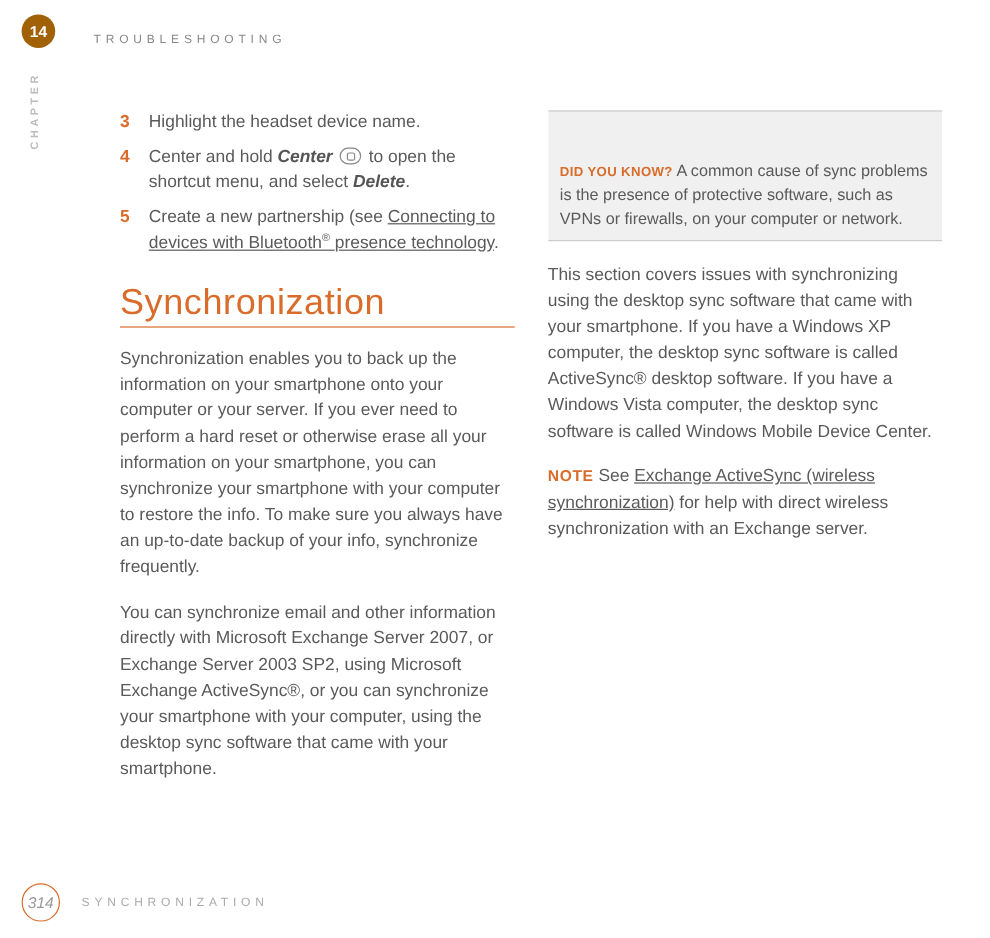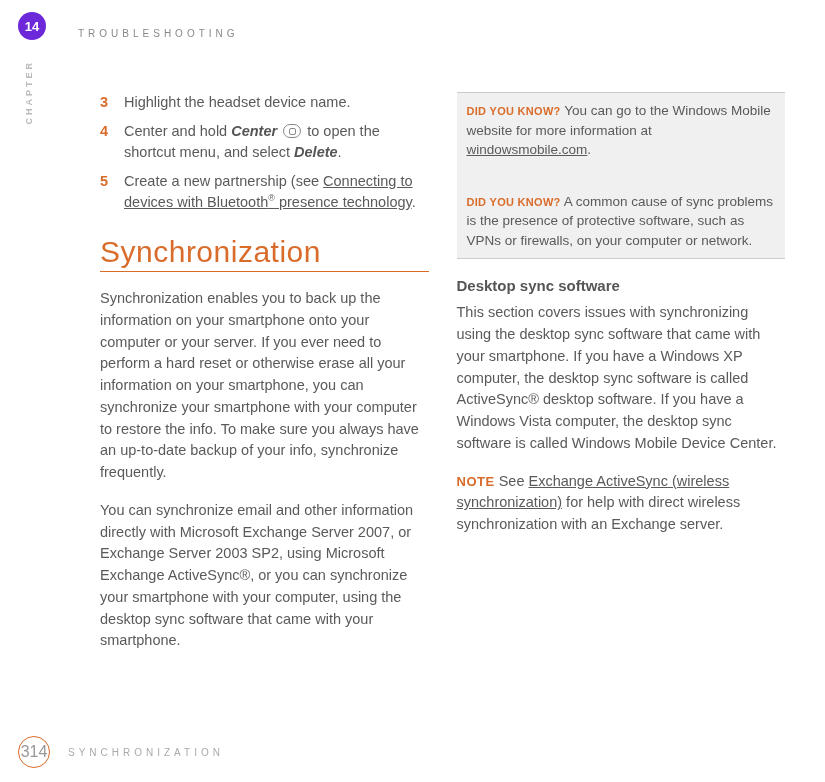--- a/index.html
+++ b/index.html
@@ -20,21 +20,21 @@
     color: var(--text);
     position: relative;
   }
   .chapter-badge {
     position: absolute;
     top: 12px;
     left: 18px;
     width: 28px;
     height: 28px;
     border-radius: 50%;
-    background: #6d28d9;
+    background: #a16207;
     color: #fff;
     font-size: 13px;
     font-weight: 600;
     display: flex;
     align-items: center;
     justify-content: center;
   }
   .header-title {
     position: absolute;
     top: 28px;
@@ -156,25 +156,26 @@
     left: 18px;
     display: flex;
     align-items: center;
     gap: 18px;
   }
   .page-num {
     width: 32px;
     height: 32px;
     border: 1px solid var(--orange);
     border-radius: 50%;
-    font-size: 16px;
+    font-size: 13px;
     color: #999;
     display: flex;
     align-items: center;
     justify-content: center;
+    font-style: italic;
   }
   .footer-title {
     font-size: 10px;
     letter-spacing: 4px;
     color: #aaa;
   }
 </style>
 </head>
 <body>
 
@@ -211,28 +212,24 @@
 
     <p class="body">Synchronization enables you to back up the information on your smartphone onto your computer or your server. If you ever need to perform a hard reset or otherwise erase all your information on your smartphone, you can synchronize your smartphone with your computer to restore the info. To make sure you always have an up-to-date backup of your info, synchronize frequently.</p>
     <p class="body">You can synchronize email and other information directly with Microsoft Exchange Server 2007, or Exchange Server 2003 SP2, using Microsoft Exchange ActiveSync®, or you can synchronize your smartphone with your computer, using the desktop sync software that came with your smartphone.</p>
 
   </div>
 
   <div class="col">
 
     <div class="infobox">
       <p>
-        <span class="dyklabel">DID YOU KNOW?</span><span>  You can go to the Windows Mobile website for more information at </span><a class="u" href="#">windowsmobile.com</a><span>.</span>
-      </p>
-      <p>
         <span class="dyklabel">DID YOU KNOW?</span><span>  A common cause of sync problems is the presence of protective software, such as VPNs or firewalls, on your computer or network.</span>
       </p>
     </div>
 
-    <p class="sub">Desktop sync software</p>
     <p class="body">This section covers issues with synchronizing using the desktop sync software that came with your smartphone. If you have a Windows XP computer, the desktop sync software is called ActiveSync® desktop software. If you have a Windows Vista computer, the desktop sync software is called Windows Mobile Device Center.</p>
     <p class="body">
       <span class="note-label">NOTE</span><span>  See </span><a class="u" href="#">Exchange ActiveSync (wireless synchronization)</a><span> for help with direct wireless synchronization with an Exchange server.</span>
     </p>
 
   </div>
 
 </div>
 
 <div class="footer">

